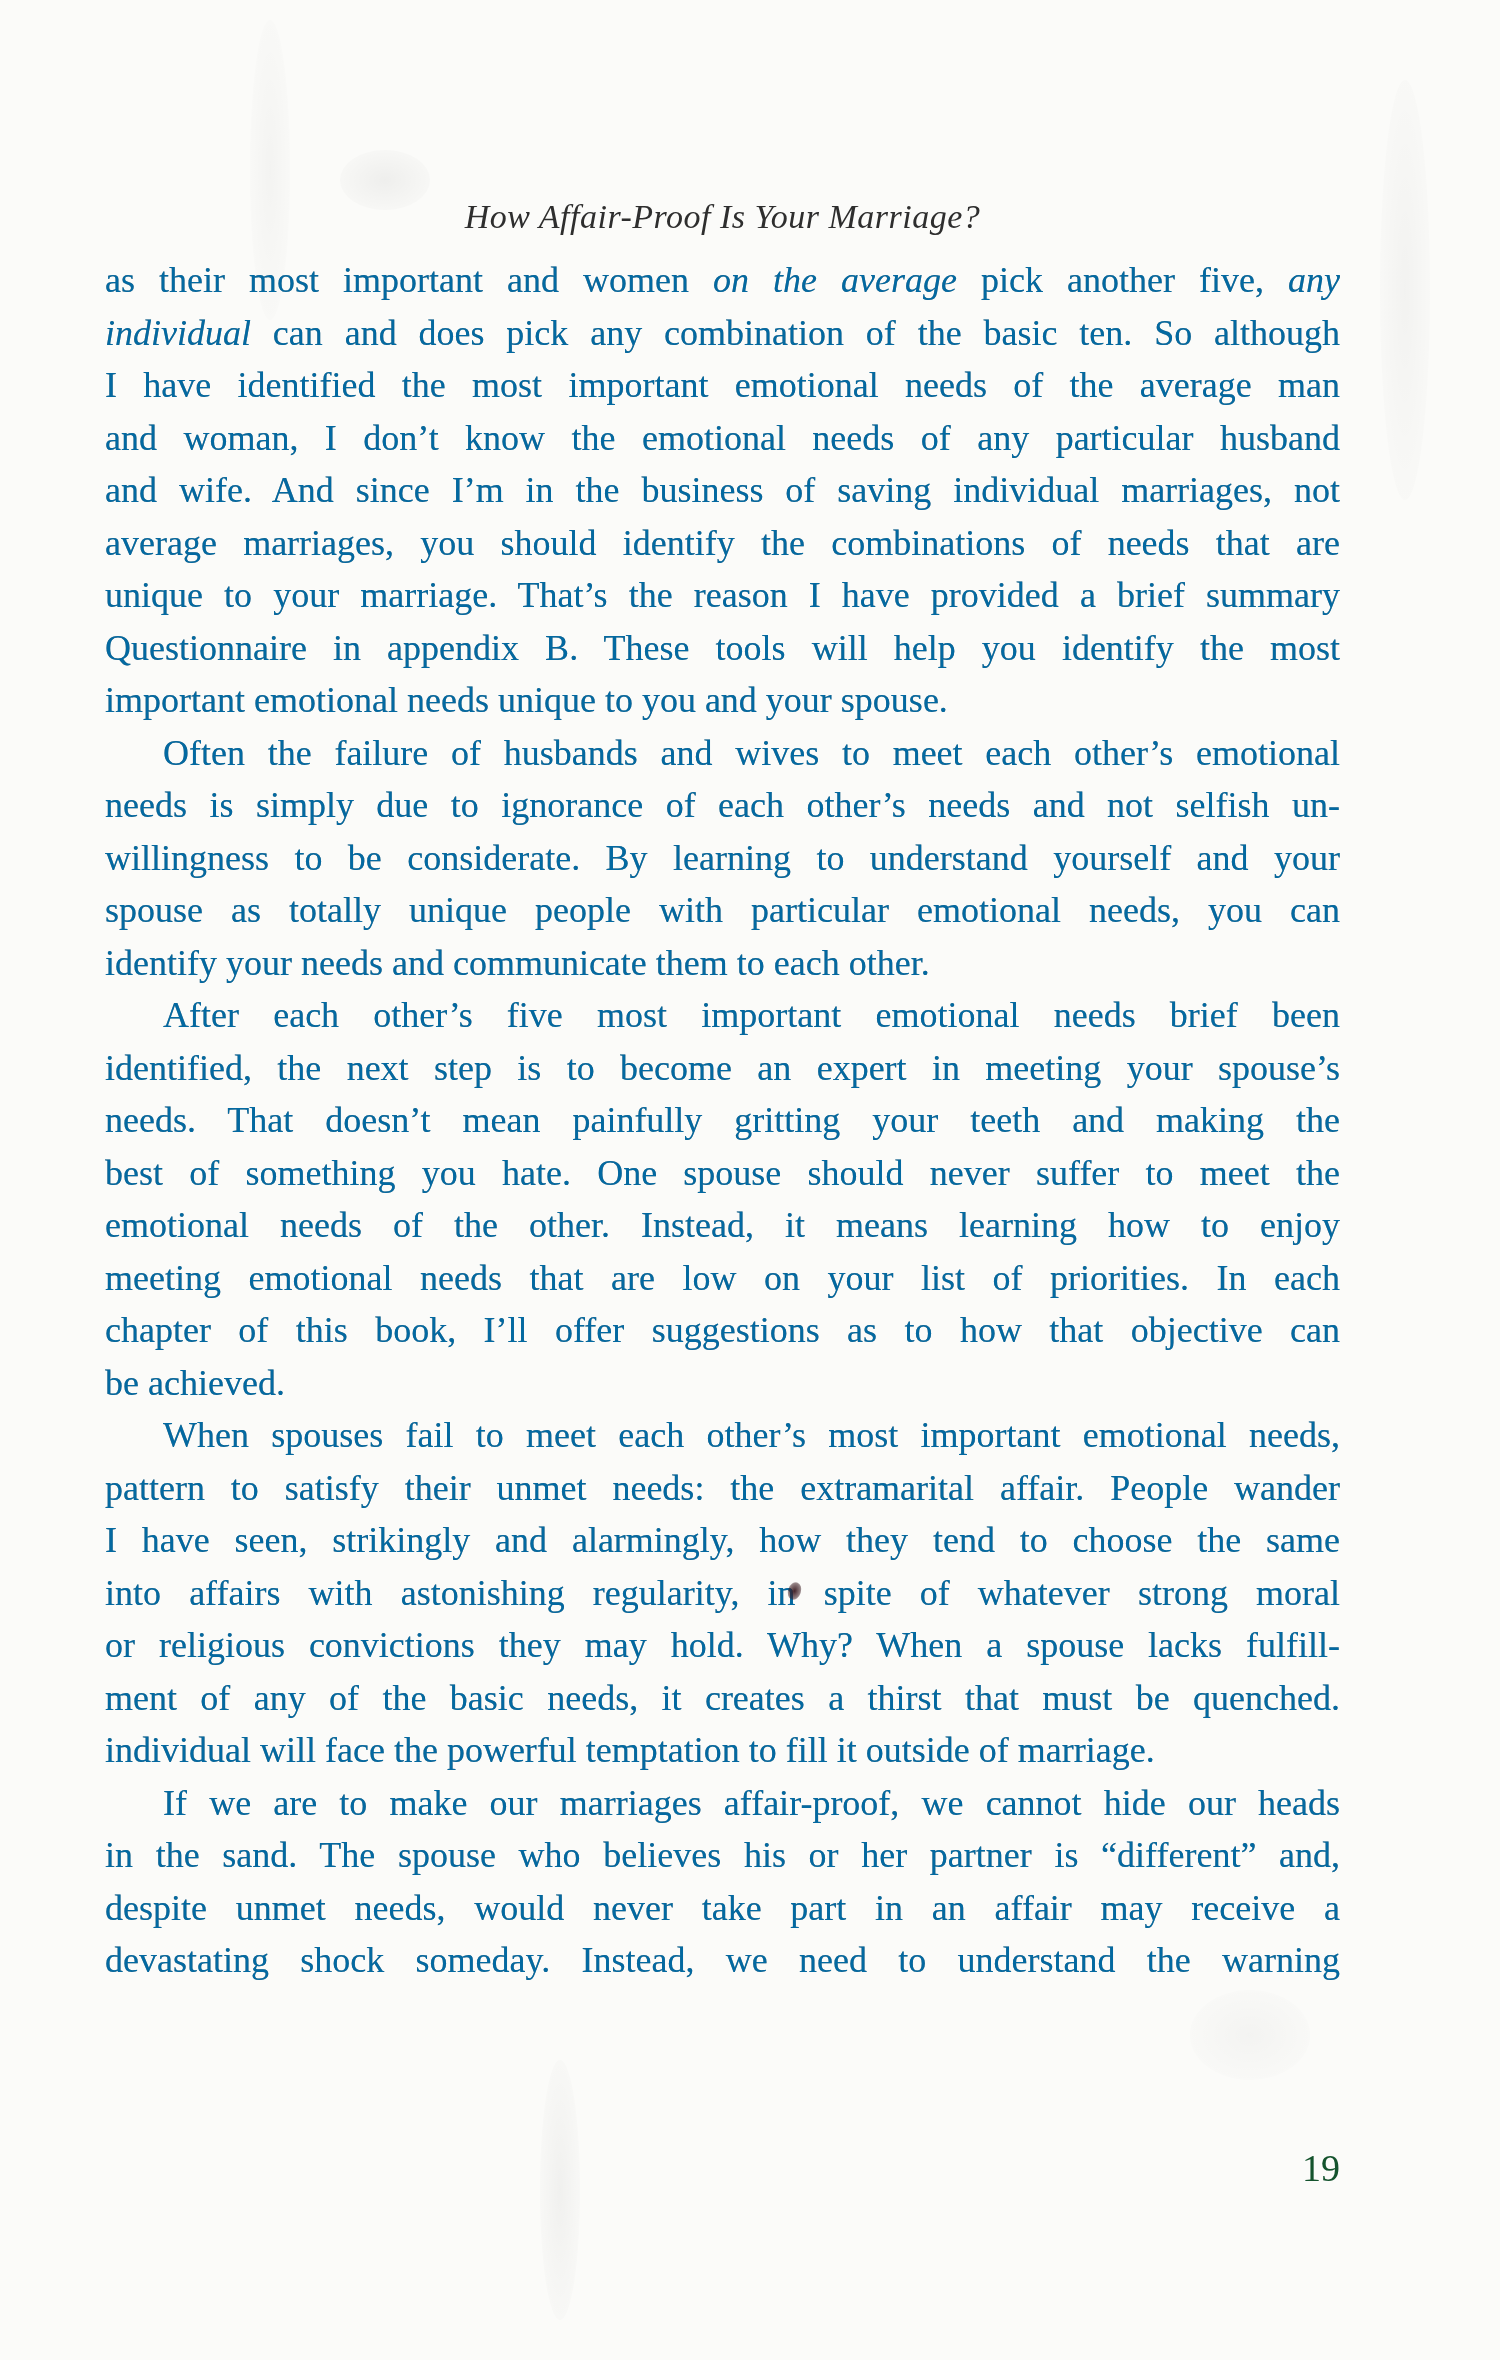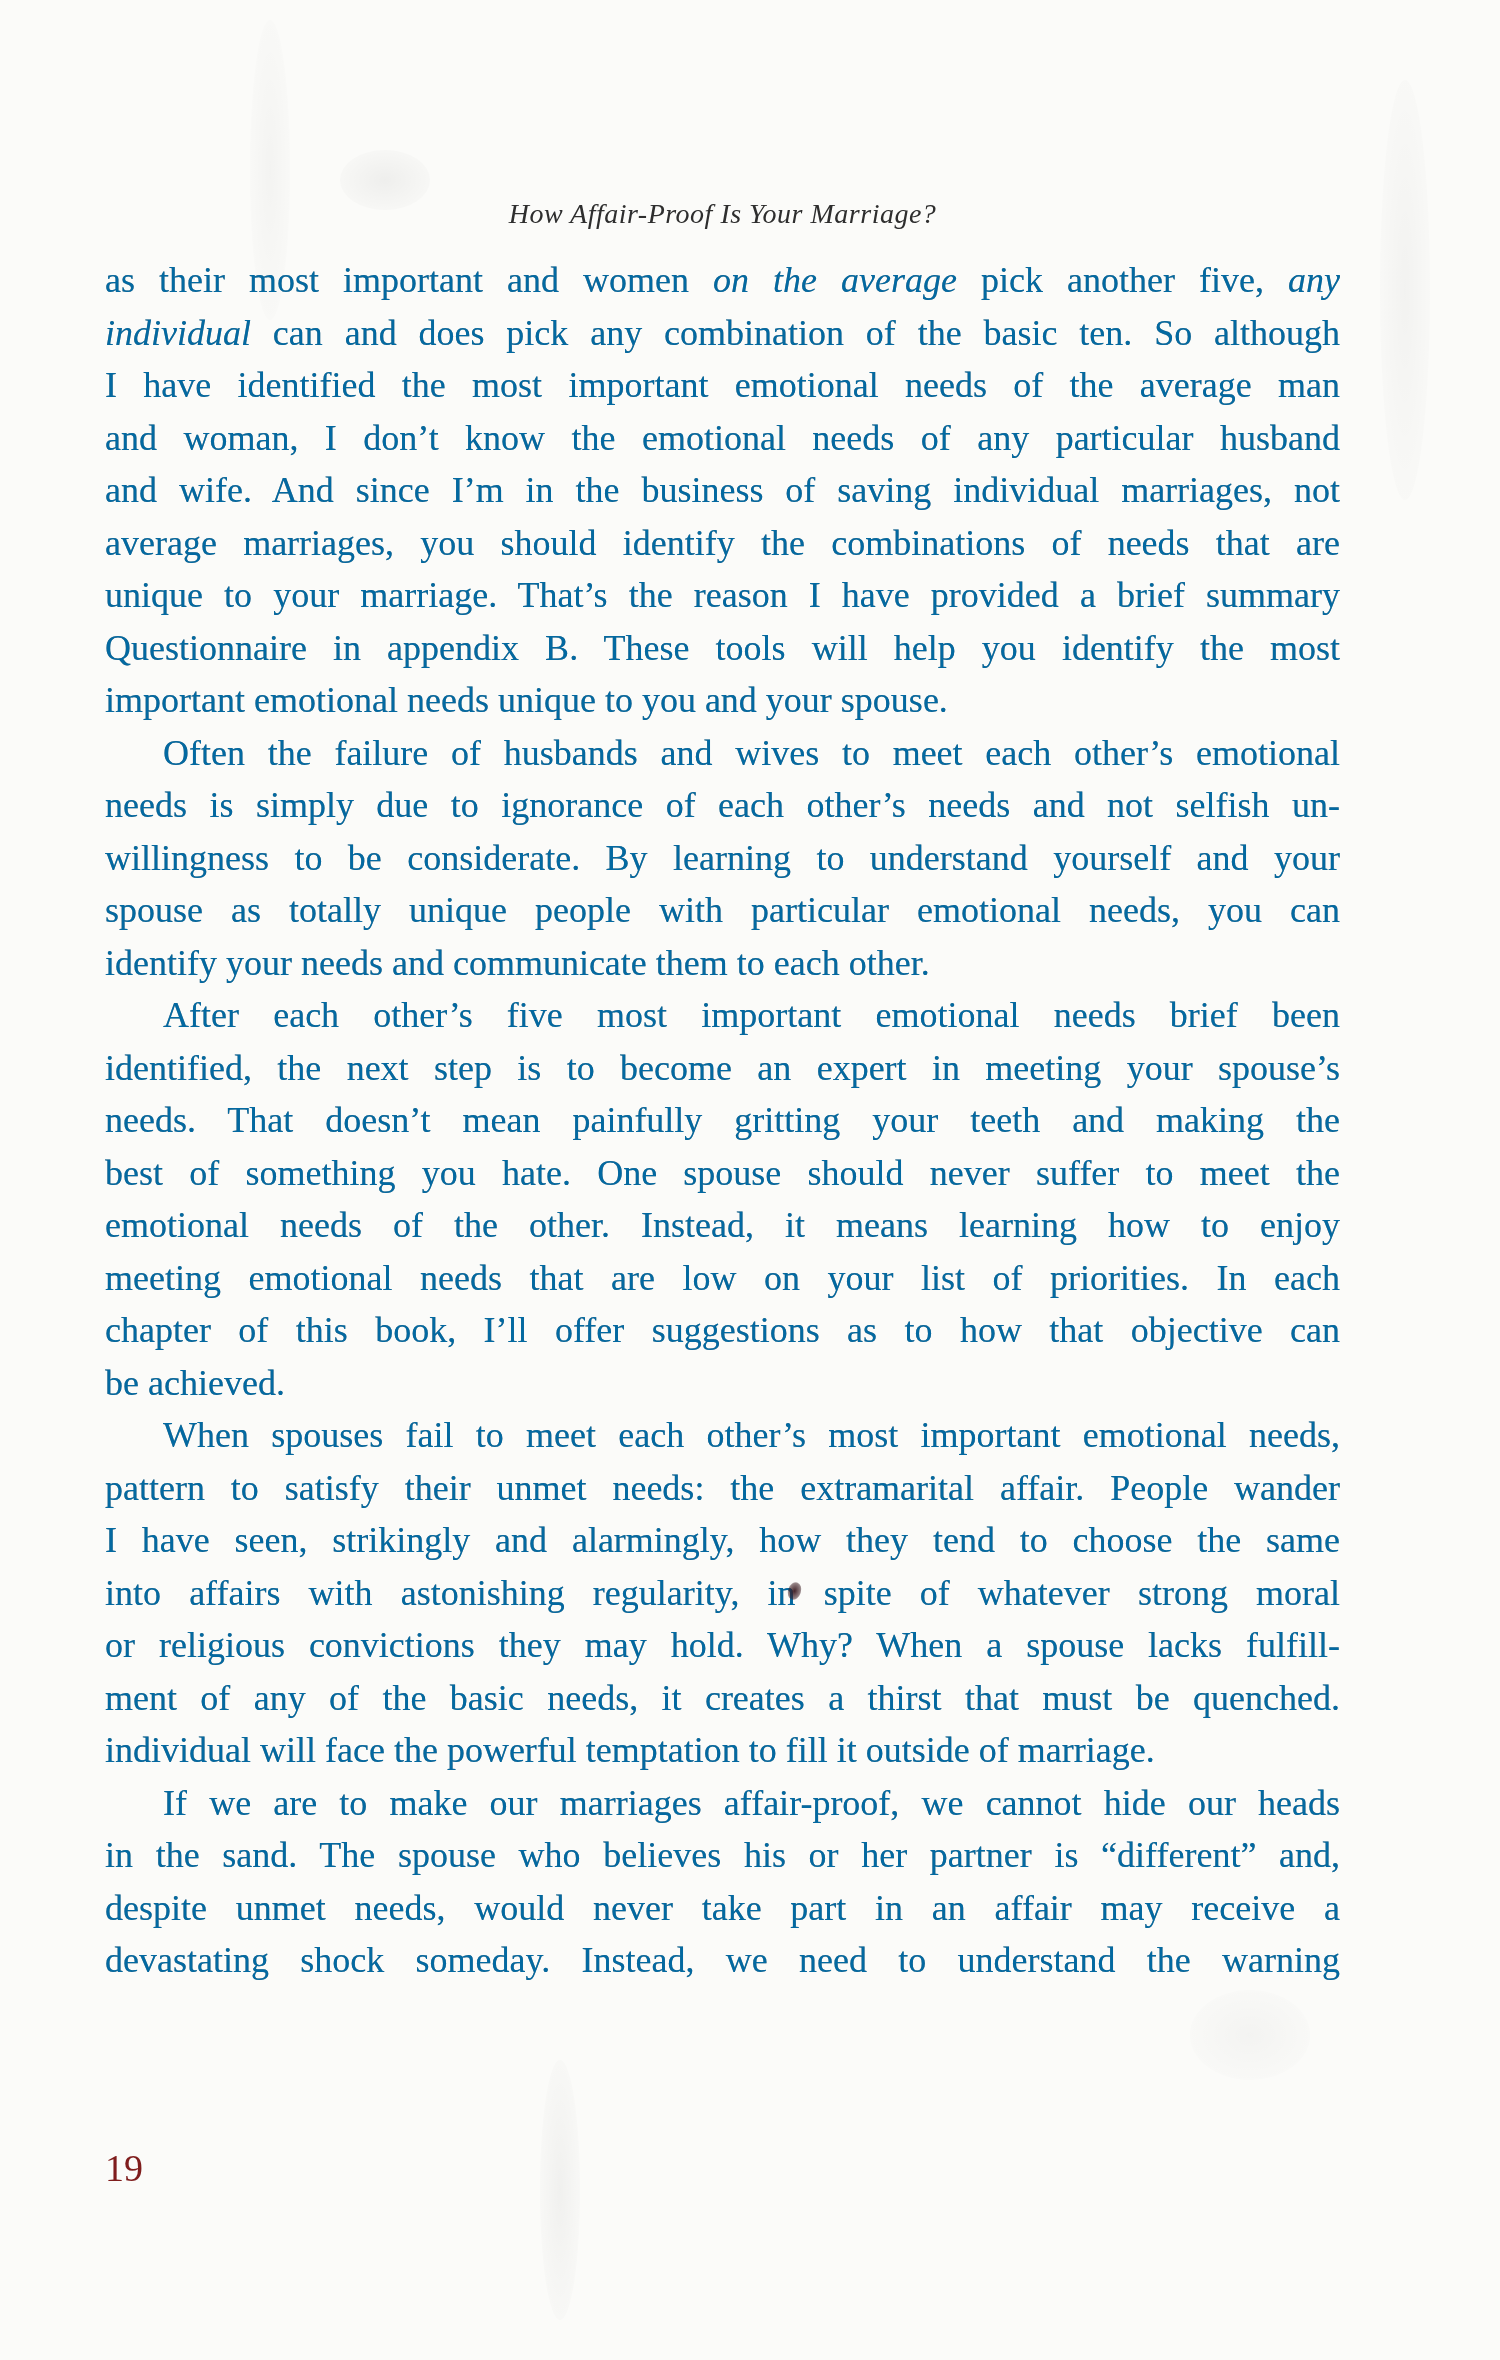--- a/index.html
+++ b/index.html
@@ -26,21 +26,21 @@
   .smudge-4 { left: 250px; top: 20px;  width: 40px;  height: 300px; background: radial-gradient(ellipse, rgba(0,0,0,0.03), rgba(0,0,0,0)); }
   .smudge-5 { left: 1190px; top: 1990px; width: 120px; height: 90px; background: radial-gradient(ellipse, rgba(0,0,0,0.03), rgba(0,0,0,0)); }
 
   .running-header {
     position: absolute;
     top: 198px;
     left: 105px;
     width: 1235px;
     text-align: center;
     font-style: italic;
-    font-size: 28px;
+    font-size: 34px;
     letter-spacing: 0.5px;
     color: #2e2e2e;
   }
 
   .body-text {
     position: absolute;
     top: 254px;
     left: 105px;
     width: 1235px;
   }
@@ -71,23 +71,23 @@
     background: radial-gradient(ellipse, rgba(58,26,32,0.95) 0%, rgba(58,26,32,0.55) 60%, rgba(58,26,32,0) 100%);
     border-radius: 50%;
     transform: rotate(18deg);
   }
 
   .folio {
     position: absolute;
     top: 2146px;
     left: 105px;
     width: 1235px;
-    text-align: left;
+    text-align: right;
     font-size: 38px;
-    color: #7f1d1d;
+    color: #14532d;
   }
 </style>
 </head>
 <body>
 
 <div class="page">
   <div class="smudge smudge-1"></div>
   <div class="smudge smudge-2"></div>
   <div class="smudge smudge-3"></div>
   <div class="smudge smudge-4"></div>

